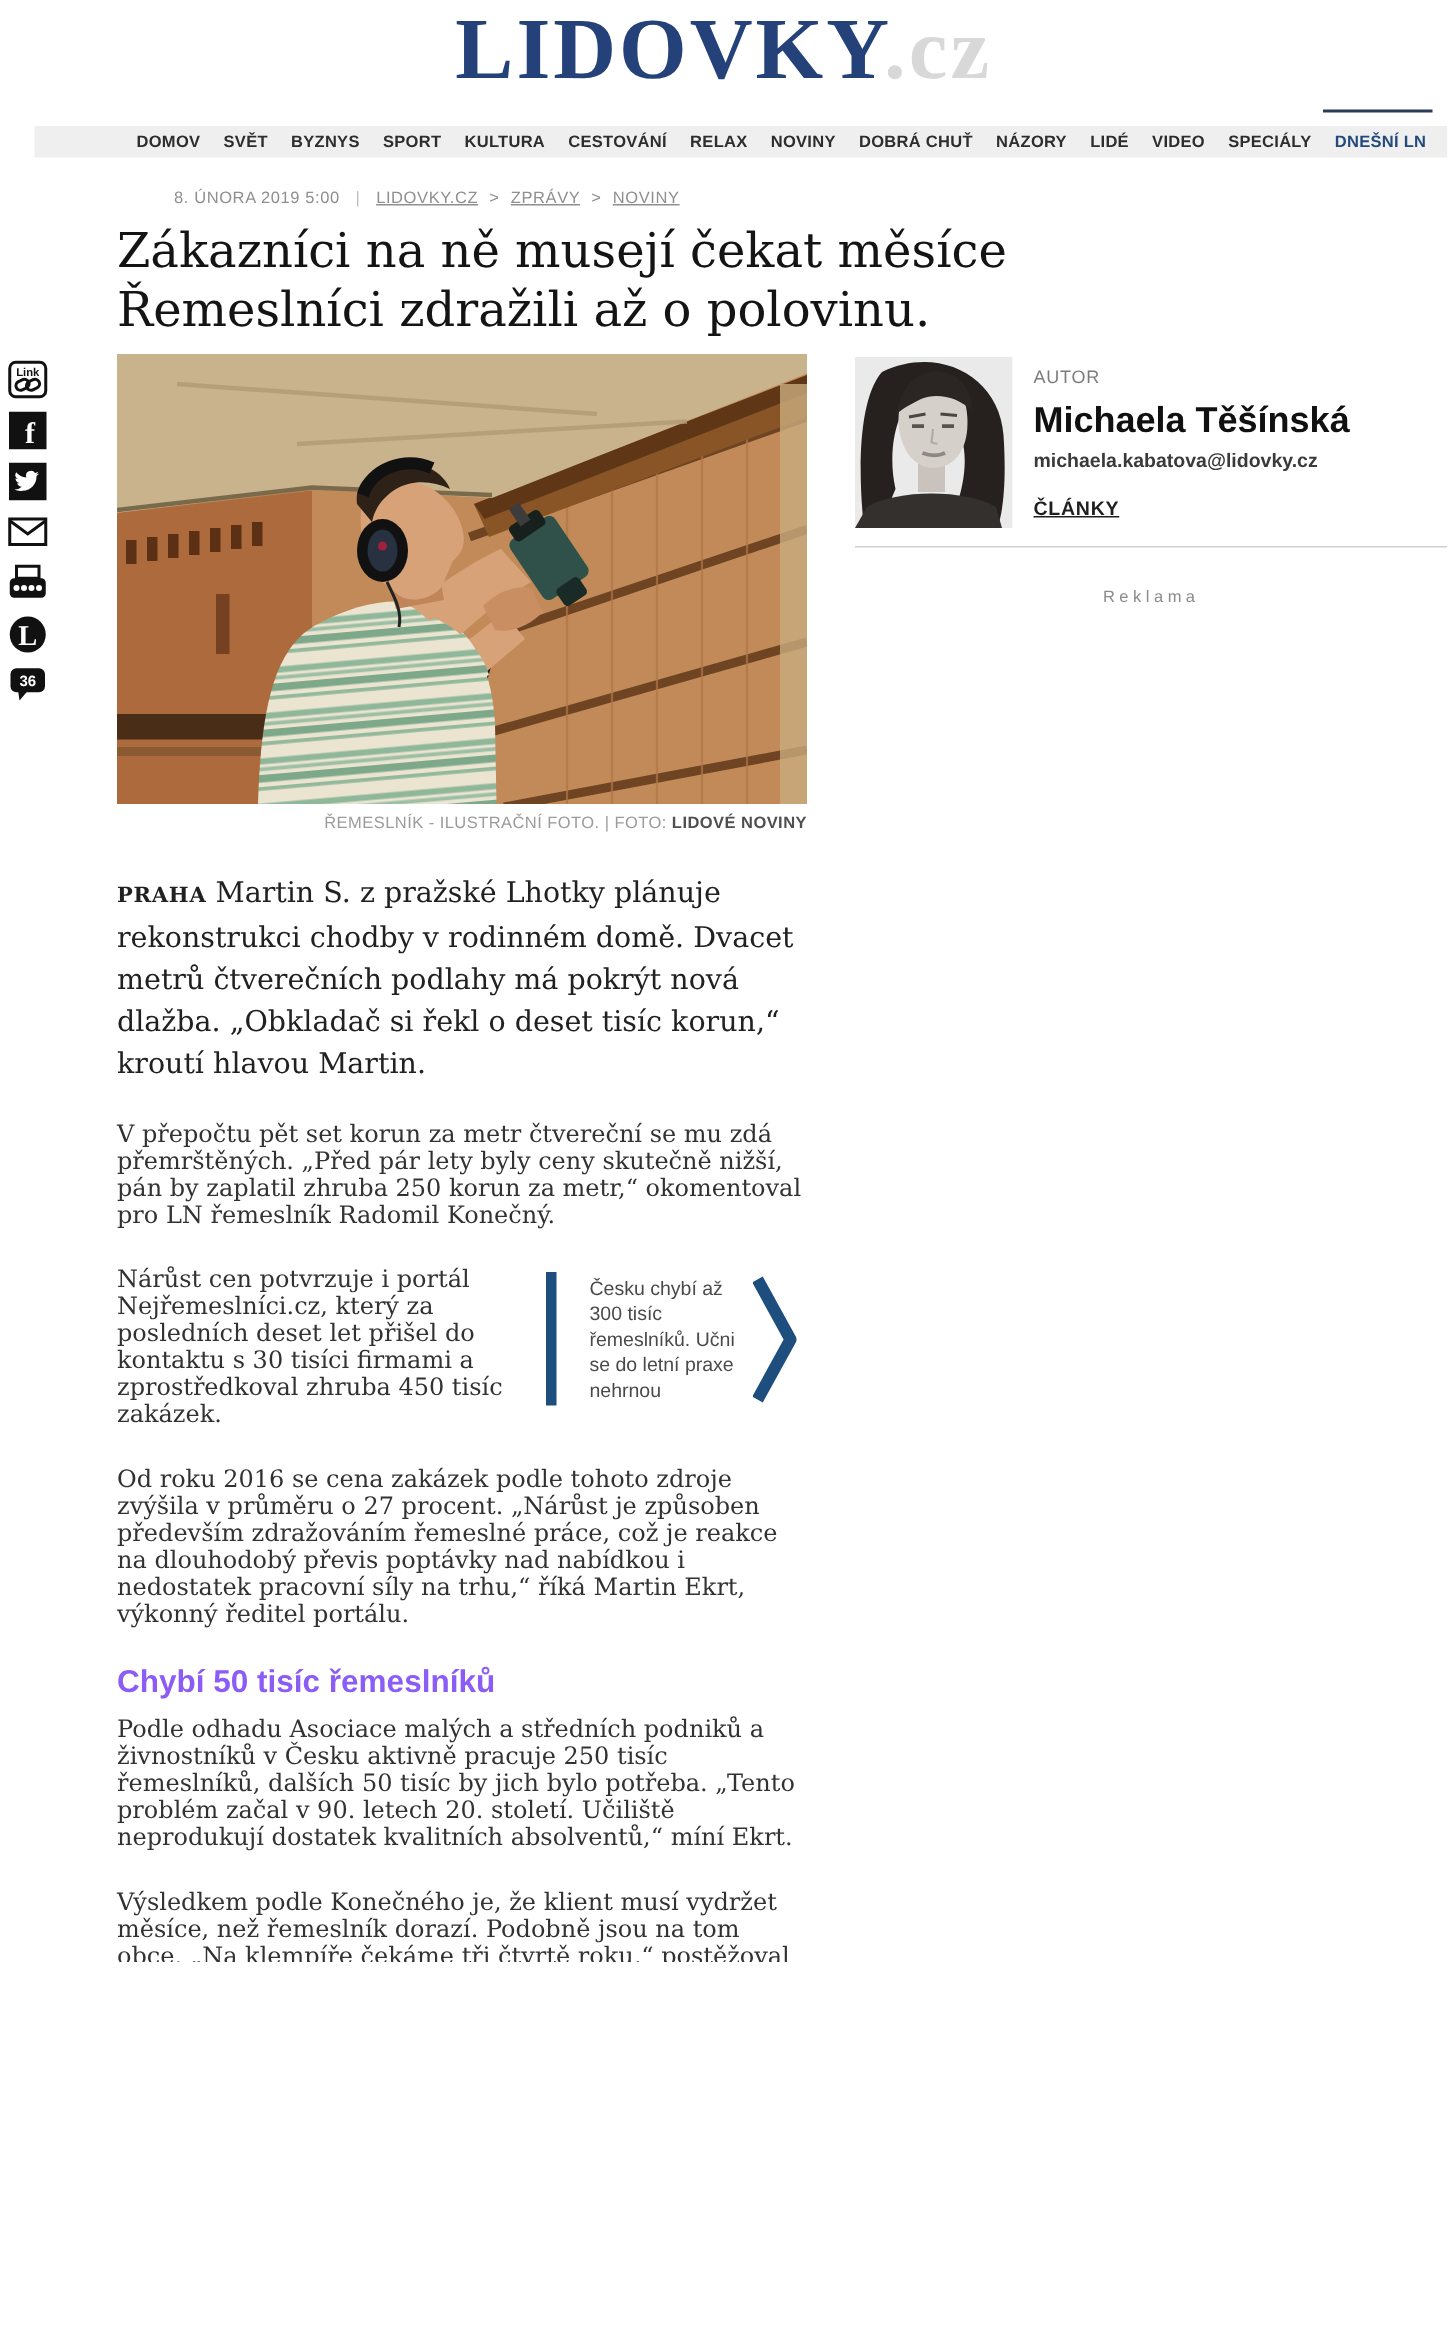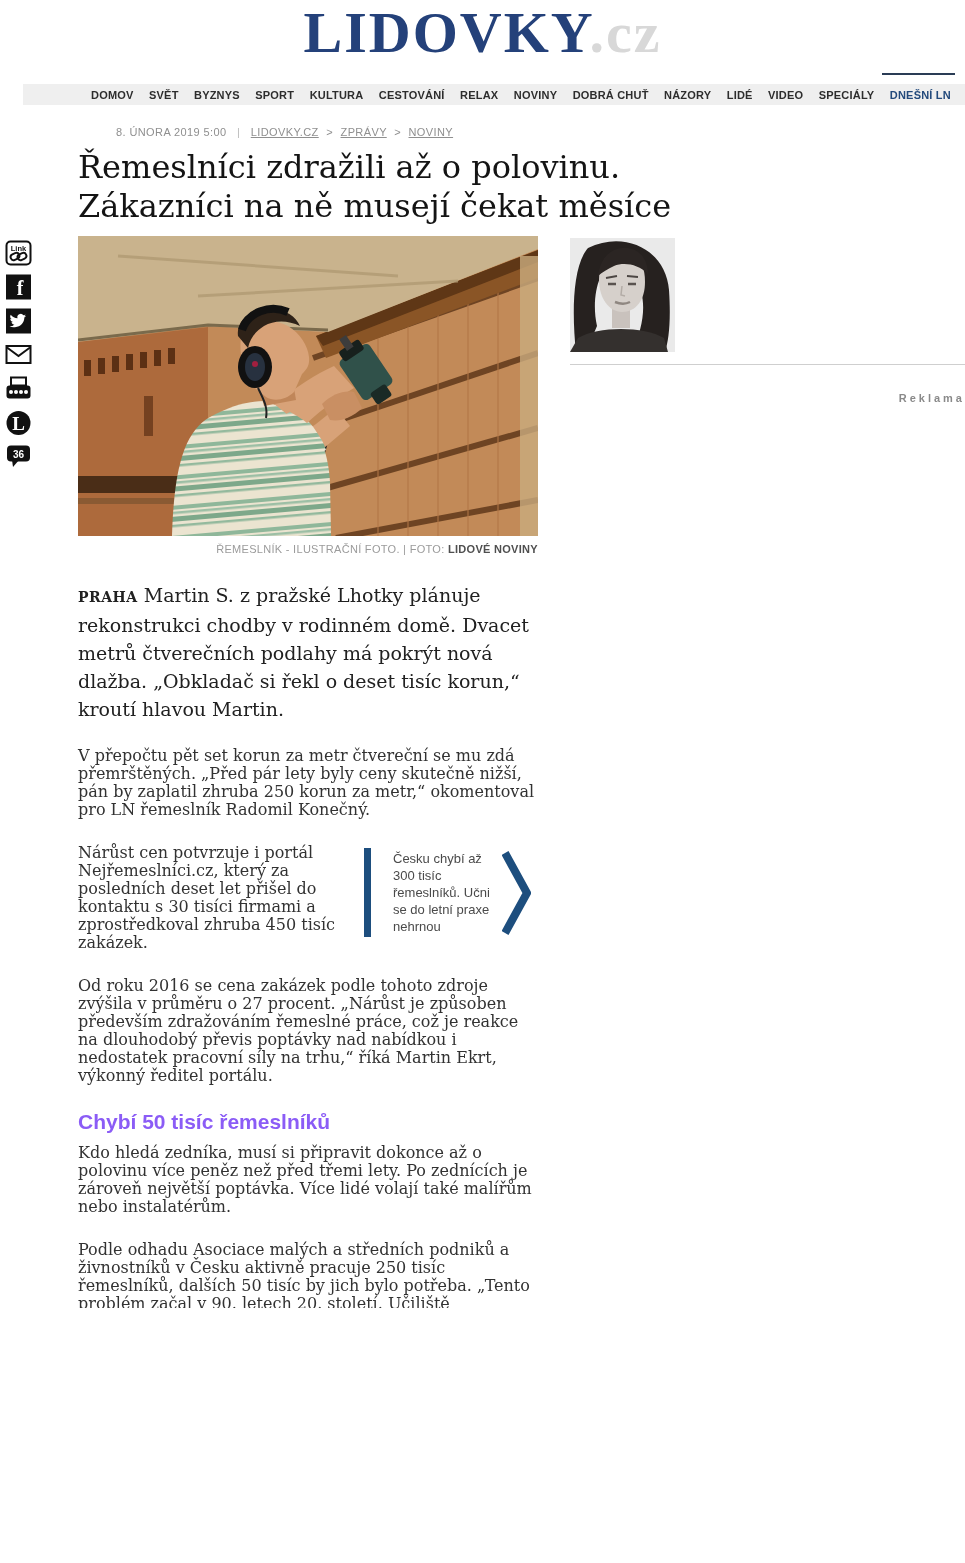--- a/index.html
+++ b/index.html
@@ -48,21 +48,21 @@
   
   .right-col { position:absolute; left:570px; top:238px; width:395px; }
   .author-card { display:flex; }
   .author-photo { width:105px; height:114px; flex:0 0 105px; }
   .author-info { margin-left:14px; padding-top:6px; }
   .author-label { font-size:12px; color:#7c7c7c; letter-spacing:.5px; }
   .author-name { font-size:24px; font-weight:700; color:#101010; margin-top:9px; }
   .author-email { font-size:13px; font-weight:700; color:#3a3a3a; margin-top:4px; cursor:pointer; }
   .author-articles { display:inline-block; margin-top:17px; font-size:13px; font-weight:700; color:#1f1f1f; text-decoration:underline; letter-spacing:.5px; cursor:pointer; }
   .author-divider { border-top:1px solid #cfcfcf; margin-top:12px; }
-  .ad-label { text-align:right; font-size:11px; color:#8a8a8a; letter-spacing:3px; margin-top:27px;font-weight:bold; }
+  .ad-label { text-align:center; font-size:11px; color:#8a8a8a; letter-spacing:3px; margin-top:27px; }
 </style>
 </head>
 <body>
 
 <div class="page">
 
   <header class="masthead">
     <div class="logo"><span>LIDOVKY</span><span class="suffix">.cz</span></div>
   </header>
 
@@ -87,22 +87,22 @@
     <span>8. ÚNORA 2019 5:00</span>
     <span class="bar">|</span>
     <span class="crumb">LIDOVKY.CZ</span>
     <span class="sep">&gt;</span>
     <span class="crumb">ZPRÁVY</span>
     <span class="sep">&gt;</span>
     <span class="crumb">NOVINY</span>
   </div>
 
   <h1 class="title">
+    <div>Zákazníci na ně musejí čekat měsíce</div>
     <div>Řemeslníci zdražili až o polovinu.</div>
-    <div>Zákazníci na ně musejí čekat měsíce</div>
   </h1>
 
   <aside class="share-rail">
     <button class="share-btn">
       <svg viewBox="0 0 27 26">
         <rect x="1.5" y="1.5" width="24" height="23" rx="4" fill="#fff" stroke="#111" stroke-width="2"></rect>
         <text x="13.5" y="10.5" text-anchor="middle" font-size="7.5" font-weight="bold" fill="#111" font-family="Liberation Sans, sans-serif">Link</text>
         <rect x="5.5" y="13.5" width="9" height="6" rx="3" fill="none" stroke="#111" stroke-width="2" transform="rotate(-25 10 16.5)"></rect>
         <rect x="12.5" y="13.5" width="9" height="6" rx="3" fill="none" stroke="#111" stroke-width="2" transform="rotate(-25 17 16.5)"></rect>
       </svg>
@@ -248,21 +248,20 @@
             <polyline points="3,4 25,44 3,84" fill="none" stroke="#1d4e7e" stroke-width="8"></polyline>
           </svg>
       </div>
     </aside>
     <p class="body">Nárůst cen potvrzuje i portál Nejřemeslníci.cz, který za posledních deset let přišel do kontaktu s 30 tisíci firmami a zprostředkoval zhruba 450 tisíc zakázek.</p>
 
     <p class="body" style="clear:both">Od roku 2016 se cena zakázek podle tohoto zdroje zvýšila v průměru o 27 procent. „Nárůst je způsoben především zdražováním řemeslné práce, což je reakce na dlouhodobý převis poptávky nad nabídkou i nedostatek pracovní síly na trhu,“ říká Martin Ekrt, výkonný ředitel portálu.</p>
 
     <h2 class="sub">Chybí 50 tisíc řemeslníků</h2>
 
-    <p class="body">Kdo hledá zedníka, musí si připravit dokonce až o polovinu více peněz než před třemi lety. Po zednících je zároveň největší poptávka. Více lidé volají také malířům nebo instalatérům.</p>
     <p class="body">Podle odhadu Asociace malých a středních podniků a živnostníků v Česku aktivně pracuje 250 tisíc řemeslníků, dalších 50 tisíc by jich bylo potřeba. „Tento problém začal v 90. letech 20. století. Učiliště neprodukují dostatek kvalitních absolventů,“ míní Ekrt.</p>
     <p class="body">Výsledkem podle Konečného je, že klient musí vydržet měsíce, než řemeslník dorazí. Podobně jsou na tom obce. „Na klempíře čekáme tři čtvrtě roku,“ postěžoval si Pavel Drahovzal ze Svazu měst a obcí, taktéž starosta Velkého Oseka.</p>
 
   </div>
 
   <div class="right-col">
     <div class="author-card">
       <svg class="author-photo" viewBox="0 0 105 114">
         <rect width="105" height="114" fill="#f0f0f0"></rect>
         <rect width="105" height="114" fill="#e4e4e4" opacity="0.5"></rect>
@@ -276,18 +275,24 @@
         <path d="M28,38 C30,18 44,8 58,10 C72,12 78,24 78,36 C68,26 54,24 44,28 C38,31 32,34 28,38 Z" fill="#2b2523"></path>
 
         <path d="M36,40 L47,38 M57,38 L68,39" stroke="#4c4643" stroke-width="2" fill="none"></path>
         <path d="M38,46 L46,46 M58,46 L66,46" stroke="#5a534f" stroke-width="2.5" fill="none"></path>
 
         <path d="M52,48 L51,57 L55,58" stroke="#b3aca6" stroke-width="1.5" fill="none"></path>
         <path d="M45,64 C50,66 56,66 60,64" stroke="#8f8781" stroke-width="2.5" fill="none"></path>
 
         <path d="M0,114 L8,100 C28,88 74,88 94,100 L98,114 Z" fill="#34302e"></path>
       </svg>
+      <div class="author-info">
+        <div class="author-label">AUTOR</div>
+        <div class="author-name">Michaela Těšínská</div>
+        <div class="author-email">michaela.kabatova@lidovky.cz</div>
+        <span class="author-articles">ČLÁNKY</span>
+      </div>
     </div>
     <div class="author-divider"></div>
     <div class="ad-label">Reklama</div>
   </div>
 
 </div>
 
 </body></html>

